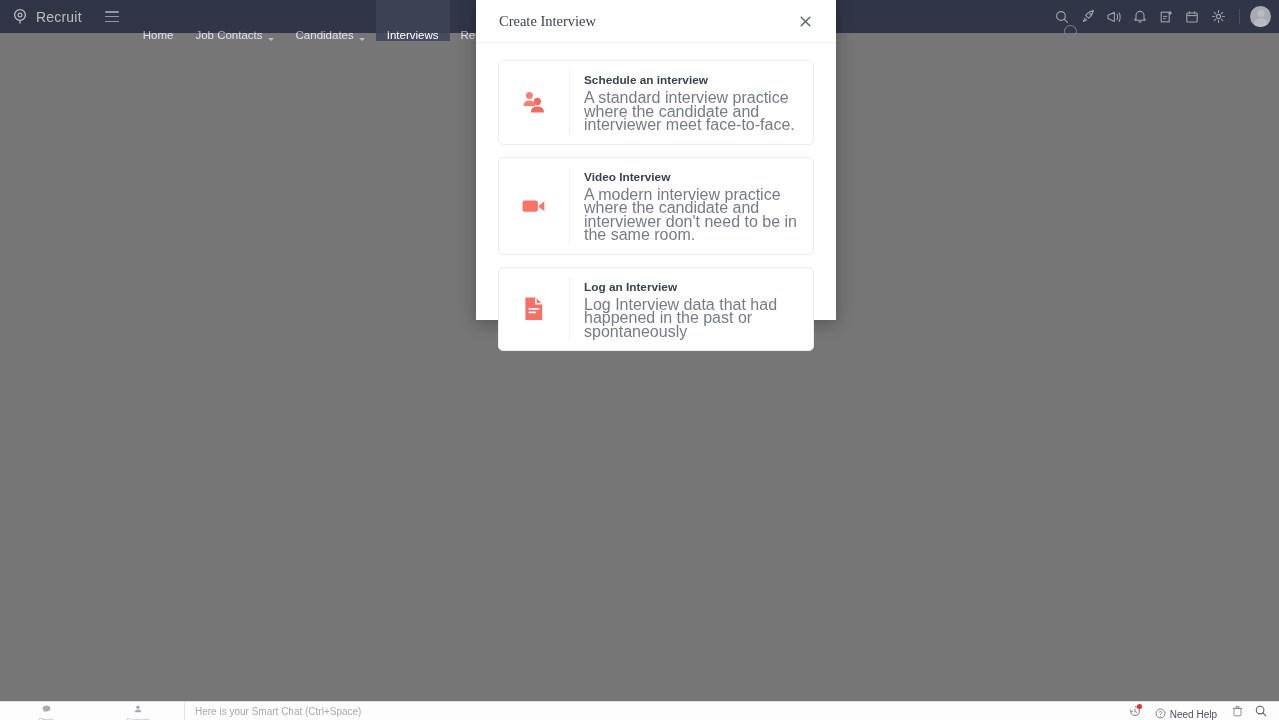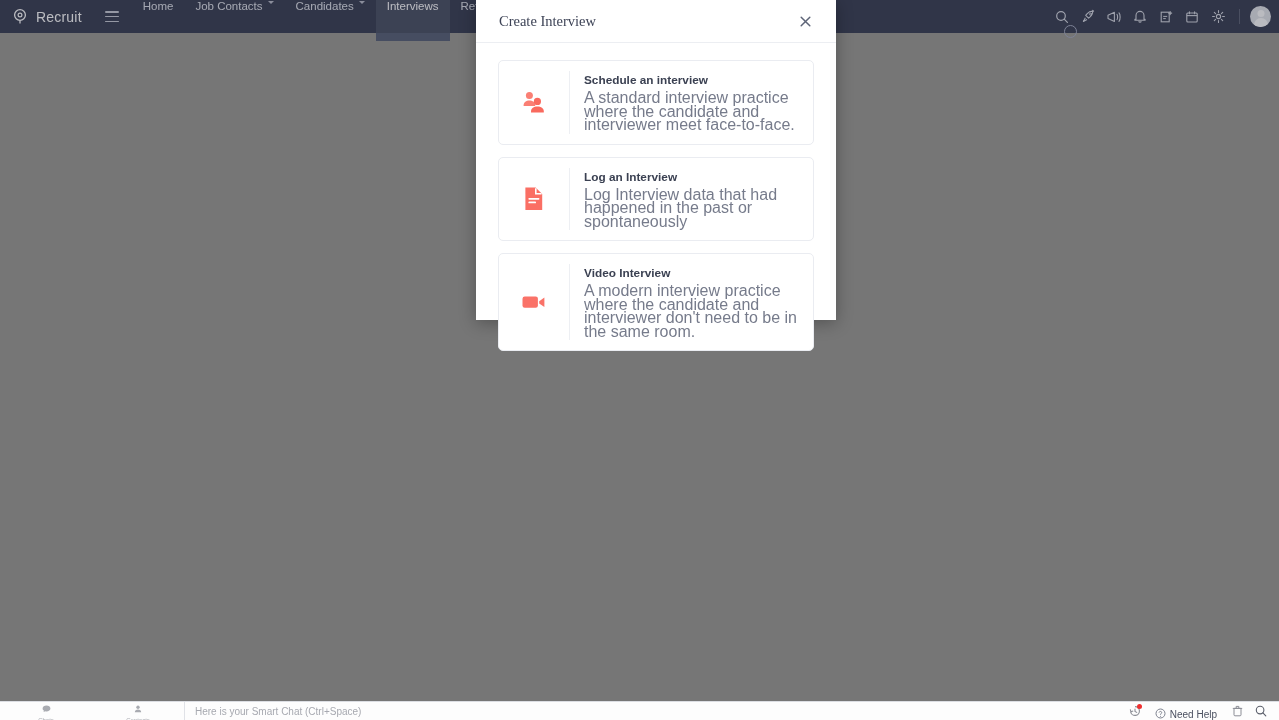--- a/index.html
+++ b/index.html
@@ -20,21 +20,21 @@
   }
   .brand { display: flex; align-items: flex-end; gap: 7px; padding: 0 14px 0 12px; }
   .brand-logo { width: 17px; height: 17px; display: block; }
   .brand-name { color: #ffffff; font-size: 14px; letter-spacing: .2px; }
 
   .hamburger { width: 14px; height: 11px; margin: 0 13px 0 9px; display: flex; flex-direction: column; justify-content: space-between; }
   .hamburger span { display: block; height: 1.5px; background: #c9ccd6; border-radius: 1px; }
 
   .navitems { display: flex; align-items: stretch; height: 33px; }
   .navitem {
-    display: flex; align-items: flex-start; gap: 5px;
+    display: flex; align-items: flex-end; gap: 5px;
     padding: 0 11px; height: 41px;
     color: #dfe2ea; font-size: 11.5px; white-space: nowrap;
   }
   .navitem.active { background: #464d61; color: #ffffff; }
   .caret {
     width: 0; height: 0; margin-top: 1px;
     border-left: 3.2px solid transparent;
     border-right: 3.2px solid transparent;
     border-top: 3.6px solid #b8bcc9;
   }
@@ -272,43 +272,43 @@
         </svg>
       </div>
       <div class="opt-text">
         <div class="opt-title">Schedule an interview</div>
         <div class="opt-desc">A standard interview practice where the candidate and interviewer meet face-to-face.</div>
       </div>
     </div>
 
     <div class="opt-card">
       <div class="opt-icon">
+        <svg width="26" height="18" viewBox="0 0 26 18" fill="none">
+          <rect x="1.5" y="3.6" width="15.4" height="11.2" rx="2.2" fill="#fa7268"></rect>
+          <path d="M18.2 8.2 L23.4 4.6 V14 L18.2 10.4 Z" fill="#fa7268"></path>
+        </svg>
+      </div>
+      <div class="opt-text">
+        <div class="opt-title">Video Interview</div>
+        <div class="opt-desc">A modern interview practice where the candidate and interviewer don't need to be in the same room.</div>
+      </div>
+    </div>
+
+    <div class="opt-card">
+      <div class="opt-icon">
         <svg width="22" height="26" viewBox="0 0 22 26" fill="none">
           <path d="M2.4 1.6h10.2l6.6 6.4v16H2.4V1.6z" fill="#fa6f64"></path>
           <path d="M12.6 1.6v6.4h6.6" fill="#ffffff" opacity="0.0"></path>
           <path d="M12.8 2.2 v5.6 h5.8" stroke="#ffffff" stroke-width="1.6" fill="none"></path>
           <path d="M6.2 12.8h9.4M6.2 16.4h6" stroke="#ffffff" stroke-width="1.7" stroke-linecap="round"></path>
         </svg>
       </div>
       <div class="opt-text">
         <div class="opt-title">Log an Interview</div>
         <div class="opt-desc">Log Interview data that had happened in the past or spontaneously</div>
-      </div>
-    </div>
-
-    <div class="opt-card">
-      <div class="opt-icon">
-        <svg width="26" height="18" viewBox="0 0 26 18" fill="none">
-          <rect x="1.5" y="3.6" width="15.4" height="11.2" rx="2.2" fill="#fa7268"></rect>
-          <path d="M18.2 8.2 L23.4 4.6 V14 L18.2 10.4 Z" fill="#fa7268"></path>
-        </svg>
-      </div>
-      <div class="opt-text">
-        <div class="opt-title">Video Interview</div>
-        <div class="opt-desc">A modern interview practice where the candidate and interviewer don't need to be in the same room.</div>
       </div>
     </div>
 
   </div>
 </div>
 
 <div class="bottombar">
   <div class="bb-tab">
     <span>
       <svg width="9" height="8" viewBox="0 0 9 8" fill="none">

